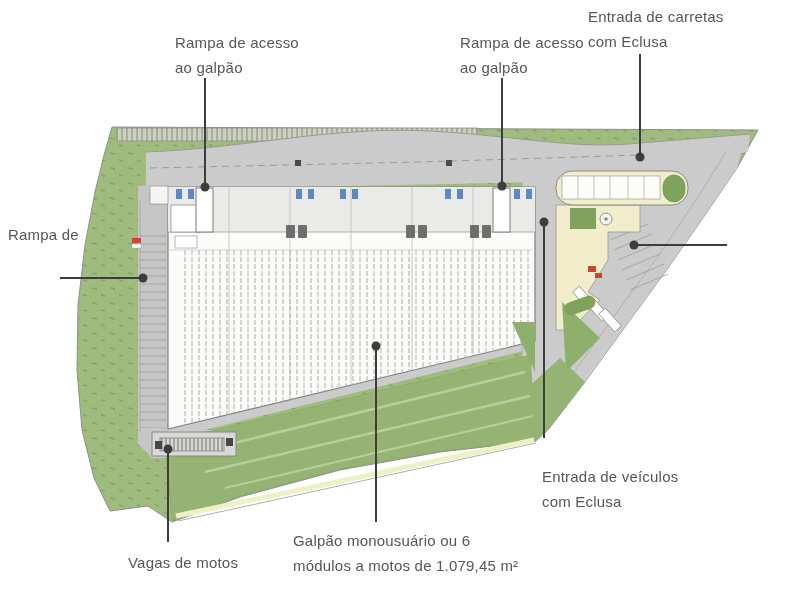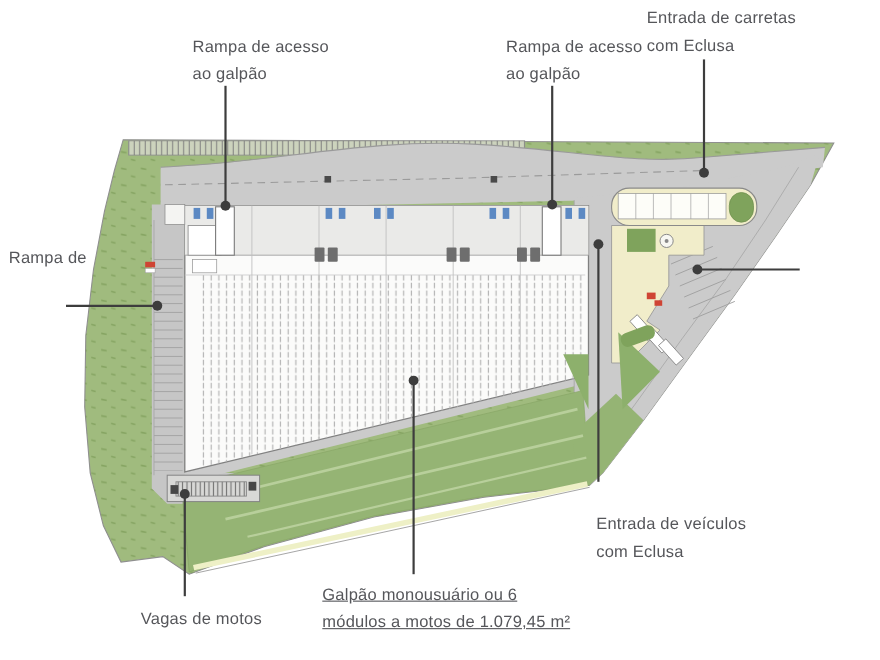--- a/index.html
+++ b/index.html
@@ -253,18 +253,18 @@
 
   <div class="lbl" style="left:542px;top:464px;">
     <div>Entrada de veículos</div>
     <div>com Eclusa</div>
   </div>
 
   <div class="lbl" style="left:128px;top:550px;text-align:right;">
     <div>Vagas de motos</div>
   </div>
 
-  <div class="lbl" style="left:293px;top:528px;text-decoration:underline;">
+  <div class="lbl" style="left:293px;top:528px;">
     <div>Galpão monousuário ou 6</div>
     <div>módulos a motos de 1.079,45 m²</div>
   </div>
 
 </div>
 
 </body></html>

